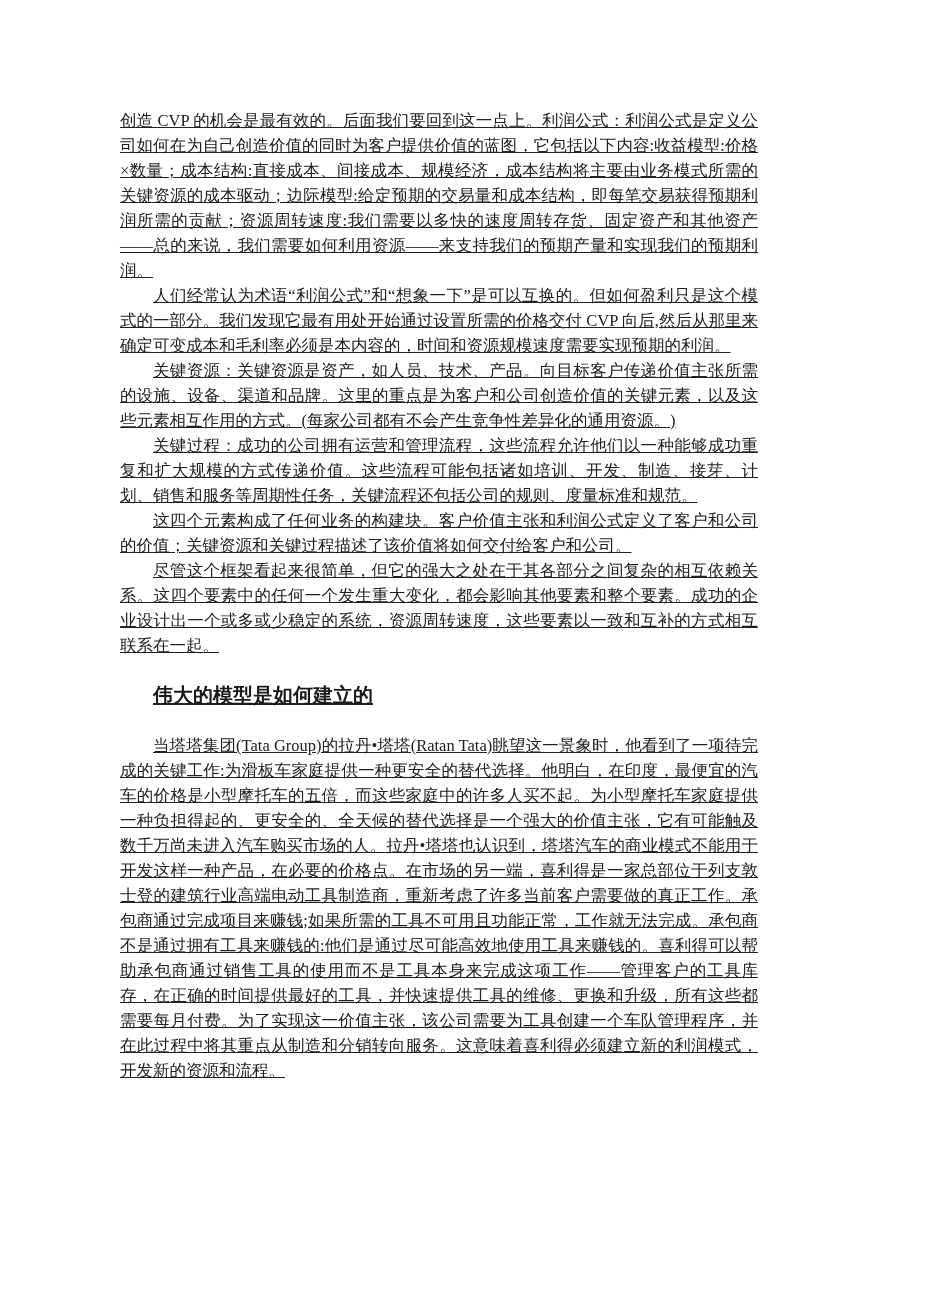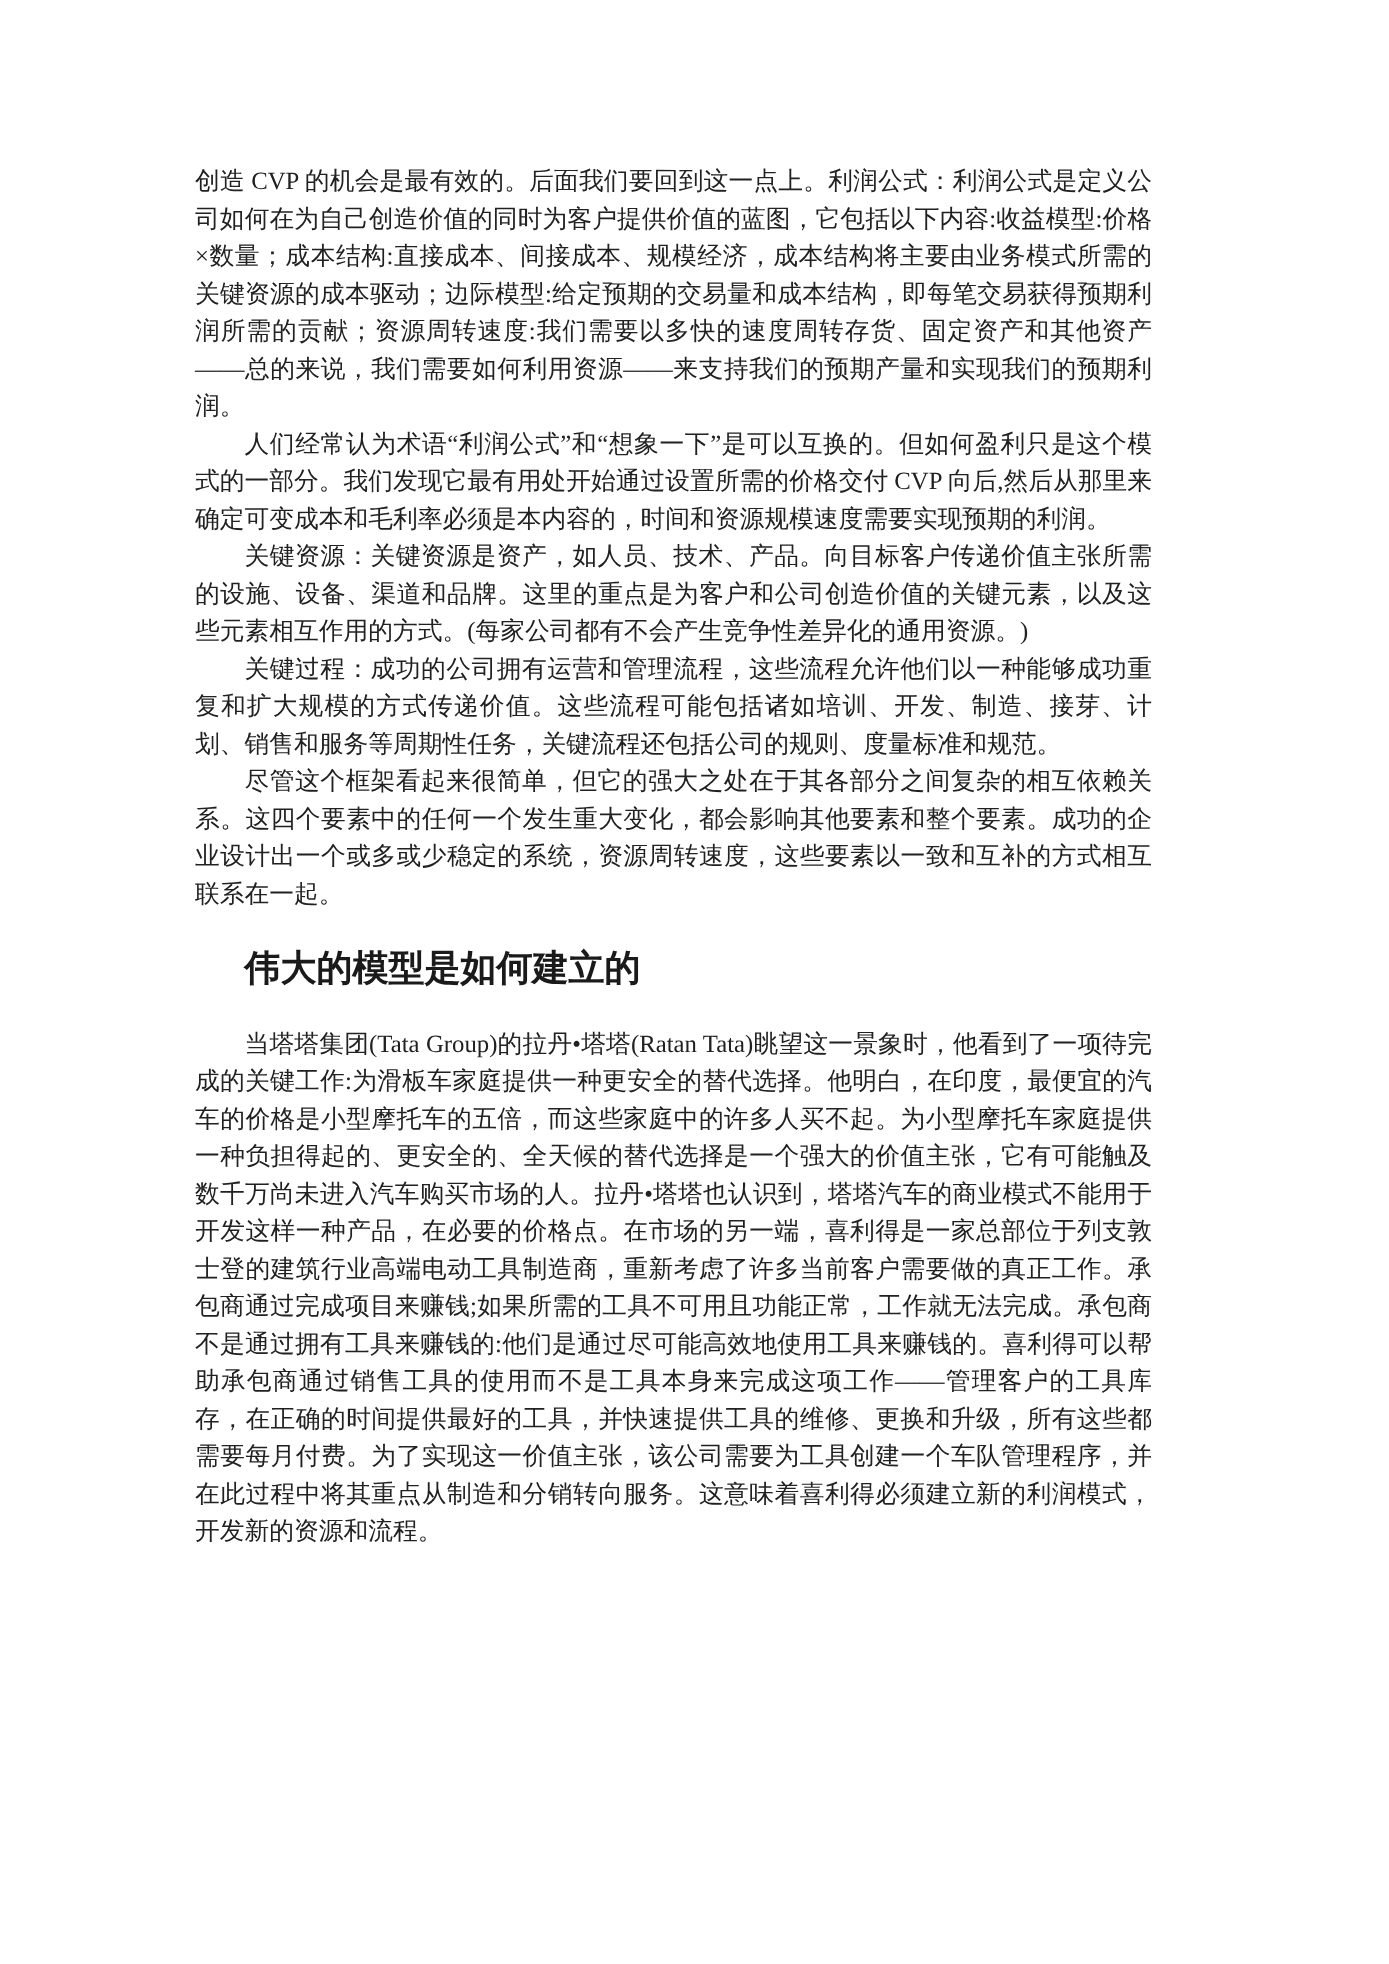--- a/index.html
+++ b/index.html
@@ -9,54 +9,56 @@
   }
   .page {
     position: relative;
     width: 926px;
     height: 1309px;
     background: #ffffff;
     overflow: hidden;
   }
   .document-content {
     position: absolute;
-    left: 130px;
+    left: 120px;
     top: 108px;
     width: 638px;
     font-family: "Liberation Serif", "DejaVu Serif", serif;
     font-size: 16.5px;
     line-height: 25px;
     color: #212121;
     text-align: justify;
     text-justify: inter-ideograph;
+    text-decoration: underline;
   }
   .document-content p.para {
     margin: 0;
     padding: 0;
   }
   .document-content p.para.indent {
     text-indent: 2em;
   }
   .document-content h2.heading {
     margin: 25px 0 25px 0;
     padding: 0 0 0 33px;
     font-family: "Liberation Sans", "DejaVu Sans", sans-serif;
-    font-size: 24px;
+    font-size: 20px;
     font-weight: 700;
     line-height: 25px;
     color: #1a1a1a;
     text-align: left;
   }
 </style>
 </head>
 <body>
 
 <div class="page">
   <div class="document-content">
       <p class="para">创造 CVP 的机会是最有效的。后面我们要回到这一点上。利润公式：利润公式是定义公司如何在为自己创造价值的同时为客户提供价值的蓝图，它包括以下内容:收益模型:价格×数量；成本结构:直接成本、间接成本、规模经济，成本结构将主要由业务模式所需的关键资源的成本驱动；边际模型:给定预期的交易量和成本结构，即每笔交易获得预期利润所需的贡献；资源周转速度:我们需要以多快的速度周转存货、固定资产和其他资产——总的来说，我们需要如何利用资源——来支持我们的预期产量和实现我们的预期利润。</p>
       <p class="para indent">人们经常认为术语“利润公式”和“想象一下”是可以互换的。但如何盈利只是这个模式的一部分。我们发现它最有用处开始通过设置所需的价格交付 CVP 向后,然后从那里来确定可变成本和毛利率必须是本内容的，时间和资源规模速度需要实现预期的利润。</p>
       <p class="para indent">关键资源：关键资源是资产，如人员、技术、产品。向目标客户传递价值主张所需的设施、设备、渠道和品牌。这里的重点是为客户和公司创造价值的关键元素，以及这些元素相互作用的方式。(每家公司都有不会产生竞争性差异化的通用资源。)</p>
       <p class="para indent">关键过程：成功的公司拥有运营和管理流程，这些流程允许他们以一种能够成功重复和扩大规模的方式传递价值。这些流程可能包括诸如培训、开发、制造、接芽、计划、销售和服务等周期性任务，关键流程还包括公司的规则、度量标准和规范。</p>
+      <p class="para indent">这四个元素构成了任何业务的构建块。客户价值主张和利润公式定义了客户和公司的价值；关键资源和关键过程描述了该价值将如何交付给客户和公司。</p>
       <p class="para indent">尽管这个框架看起来很简单，但它的强大之处在于其各部分之间复杂的相互依赖关系。这四个要素中的任何一个发生重大变化，都会影响其他要素和整个要素。成功的企业设计出一个或多或少稳定的系统，资源周转速度，这些要素以一致和互补的方式相互联系在一起。</p>
       <h2 class="heading">伟大的模型是如何建立的</h2>
       <p class="para indent">当塔塔集团(Tata Group)的拉丹•塔塔(Ratan Tata)眺望这一景象时，他看到了一项待完成的关键工作:为滑板车家庭提供一种更安全的替代选择。他明白，在印度，最便宜的汽车的价格是小型摩托车的五倍，而这些家庭中的许多人买不起。为小型摩托车家庭提供一种负担得起的、更安全的、全天候的替代选择是一个强大的价值主张，它有可能触及数千万尚未进入汽车购买市场的人。拉丹•塔塔也认识到，塔塔汽车的商业模式不能用于开发这样一种产品，在必要的价格点。在市场的另一端，喜利得是一家总部位于列支敦士登的建筑行业高端电动工具制造商，重新考虑了许多当前客户需要做的真正工作。承包商通过完成项目来赚钱;如果所需的工具不可用且功能正常，工作就无法完成。承包商不是通过拥有工具来赚钱的:他们是通过尽可能高效地使用工具来赚钱的。喜利得可以帮助承包商通过销售工具的使用而不是工具本身来完成这项工作——管理客户的工具库存，在正确的时间提供最好的工具，并快速提供工具的维修、更换和升级，所有这些都需要每月付费。为了实现这一价值主张，该公司需要为工具创建一个车队管理程序，并在此过程中将其重点从制造和分销转向服务。这意味着喜利得必须建立新的利润模式，开发新的资源和流程。</p>
     </div>
 </div>
 
 </body></html>

